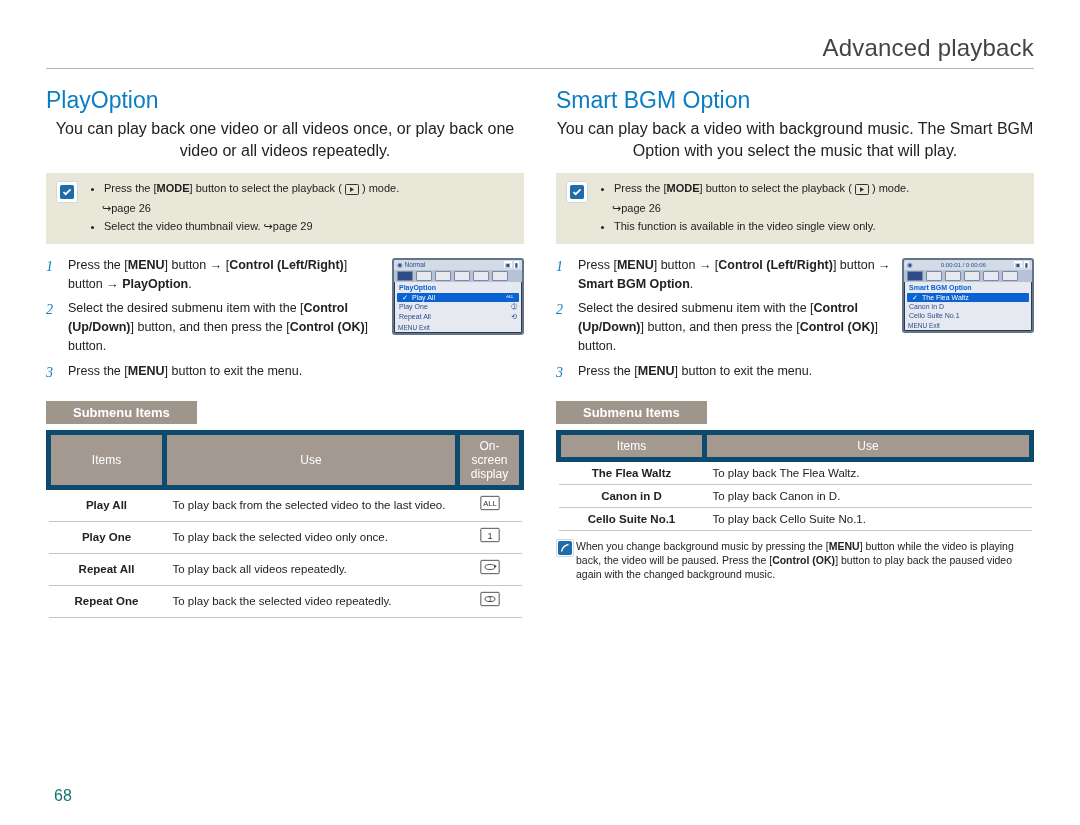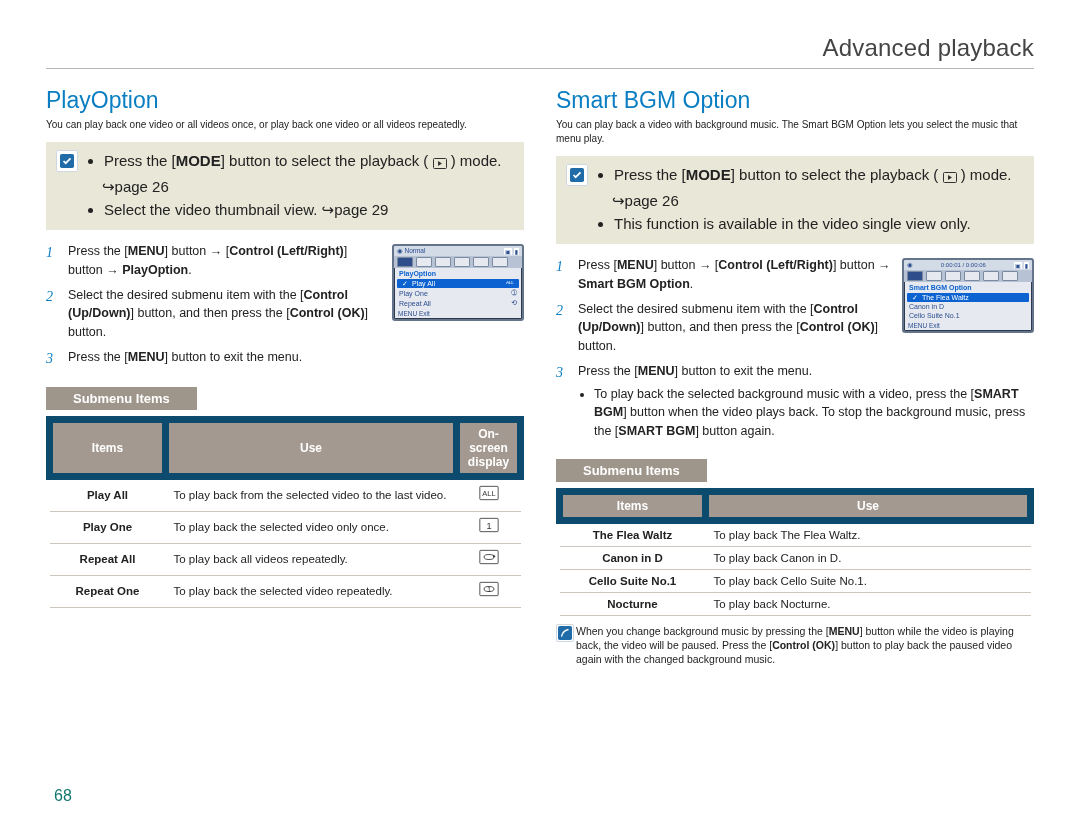--- a/index.html
+++ b/index.html
@@ -51,23 +51,24 @@
     flex: 1;
     min-width: 0;
   }
   h2.section {
     color: var(--accent);
     font-weight: 400;
     font-size: 23px;
     margin: 0 0 4px 0;
   }
   .intro {
-    font-size: 10px;
+    font-size: 16px;
     line-height: 1.4;
     margin: 2px 0 10px 0;
+    text-align: center;
   }
   .notebox {
     background: var(--notebox);
     display: flex;
     align-items: flex-start;
     padding: 8px 10px;
     gap: 10px;
     margin-bottom: 12px;
   }
   .note-icon {
@@ -79,21 +80,21 @@
     justify-content: center;
     flex: 0 0 22px;
     border-radius: 2px;
     box-shadow: inset 0 0 0 1px #cfd8e2;
   }
   .note-icon svg { width: 14px; height: 14px; }
   .note-list {
     list-style: disc;
     margin: 0;
     padding-left: 16px;
-    font-size: 15px;
+    font-size: 11px;
     line-height: 1.4;
   }
   .note-list li { margin-bottom: 2px; }
   .note-list li.nobullet { list-style: none; margin-left: -2px; }
   .inline-icon {
     display: inline-block;
     vertical-align: -3px;
   }
   .steps {
     counter-reset: step;
@@ -199,24 +200,24 @@
     margin: 6px 0;
   }
   table.submenu {
     width: 100%;
     border-collapse: collapse;
     font-size: 11.5px;
   }
   table.submenu th {
     background: var(--table-head);
     color: #fff;
-    font-weight: bold;
+    font-weight: normal;
     font-size: 12px;
     padding: 4px 6px;
-    border: 7px solid #0c4a6e;
+    border: 5px solid #0c4a6e;
     text-align: center;
   }
   table.submenu td {
     border-top: 1px solid #ccc6be;
     border-bottom: 1px solid #ccc6be;
     padding: 5px 8px;
     vertical-align: middle;
     text-align: left;
   }
   table.submenu td.itemcell {
@@ -387,21 +388,21 @@
                 </svg></td>
           </tr>
         </tbody>
       </table>
 
     </div>
 
     <div class="col">
 
       <h2 class="section">Smart BGM Option</h2>
-      <div class="intro">You can play back a video with background music. The Smart BGM Option lets you select the music that menu play.</div>
+      <div class="intro">You can play back a video with background music. The Smart BGM Option with you select the music that will play.</div>
 
       <div class="notebox">
         <span class="note-icon">
           <svg viewBox="0 0 16 16">
               <rect x="0" y="0" width="16" height="16" rx="2" fill="#1f6ca8"></rect>
               <path d="M4 8l2.5 2.5L12 5" stroke="#fff" stroke-width="2" fill="none"></path>
             </svg>
         </span>
         <ul class="note-list">
           <li>
@@ -457,25 +458,20 @@
         <div class="step">
           <span class="num">2</span>
           <span class="body">
             <span>Select the desired submenu item with the [</span><b>Control (Up/Down)</b><span>] button, and then press the [</span><b>Control (OK)</b><span>] button.</span>
           </span>
         </div>
         <div class="step" style="clear:both">
           <span class="num">3</span>
           <span class="body bullet-sub">
             <span>Press the [</span><b>MENU</b><span>] button to exit the menu.</span>
-            <ul>
-              <li>
-                <span>To play back the selected background music with a video, press the [</span><b>SMART BGM</b><span>] button when the video plays back. To stop the background music, press the [</span><b>SMART BGM</b><span>] button again.</span>
-              </li>
-            </ul>
           </span>
         </div>
       </div>
 
       <div class="submenu-head">Submenu Items</div>
 
       <table class="submenu">
         <thead>
           <tr>
             <th>Items</th>
@@ -487,24 +483,20 @@
             <td class="itemcell" style="width:130px">The Flea Waltz</td>
             <td>To play back The Flea Waltz.</td>
           </tr>
           <tr>
             <td class="itemcell">Canon in D</td>
             <td>To play back Canon in D.</td>
           </tr>
           <tr>
             <td class="itemcell">Cello Suite No.1</td>
             <td>To play back Cello Suite No.1.</td>
-          </tr>
-          <tr>
-            <td class="itemcell">Nocturne</td>
-            <td>To play back Nocturne.</td>
           </tr>
         </tbody>
       </table>
 
       <div class="footnote">
         <span class="note-icon" style="width:18px;height:18px;flex:0 0 18px">
           <svg viewBox="0 0 16 16">
               <rect x="0" y="0" width="16" height="16" rx="2" fill="#1f6ca8"></rect>
               <path d="M5 11l6-6M5 5l6 6" stroke="#fff" stroke-width="1" fill="none" opacity="0"></path>
               <path d="M4 12c1-5 3-7 8-8" stroke="#fff" stroke-width="1.5" fill="none"></path>

